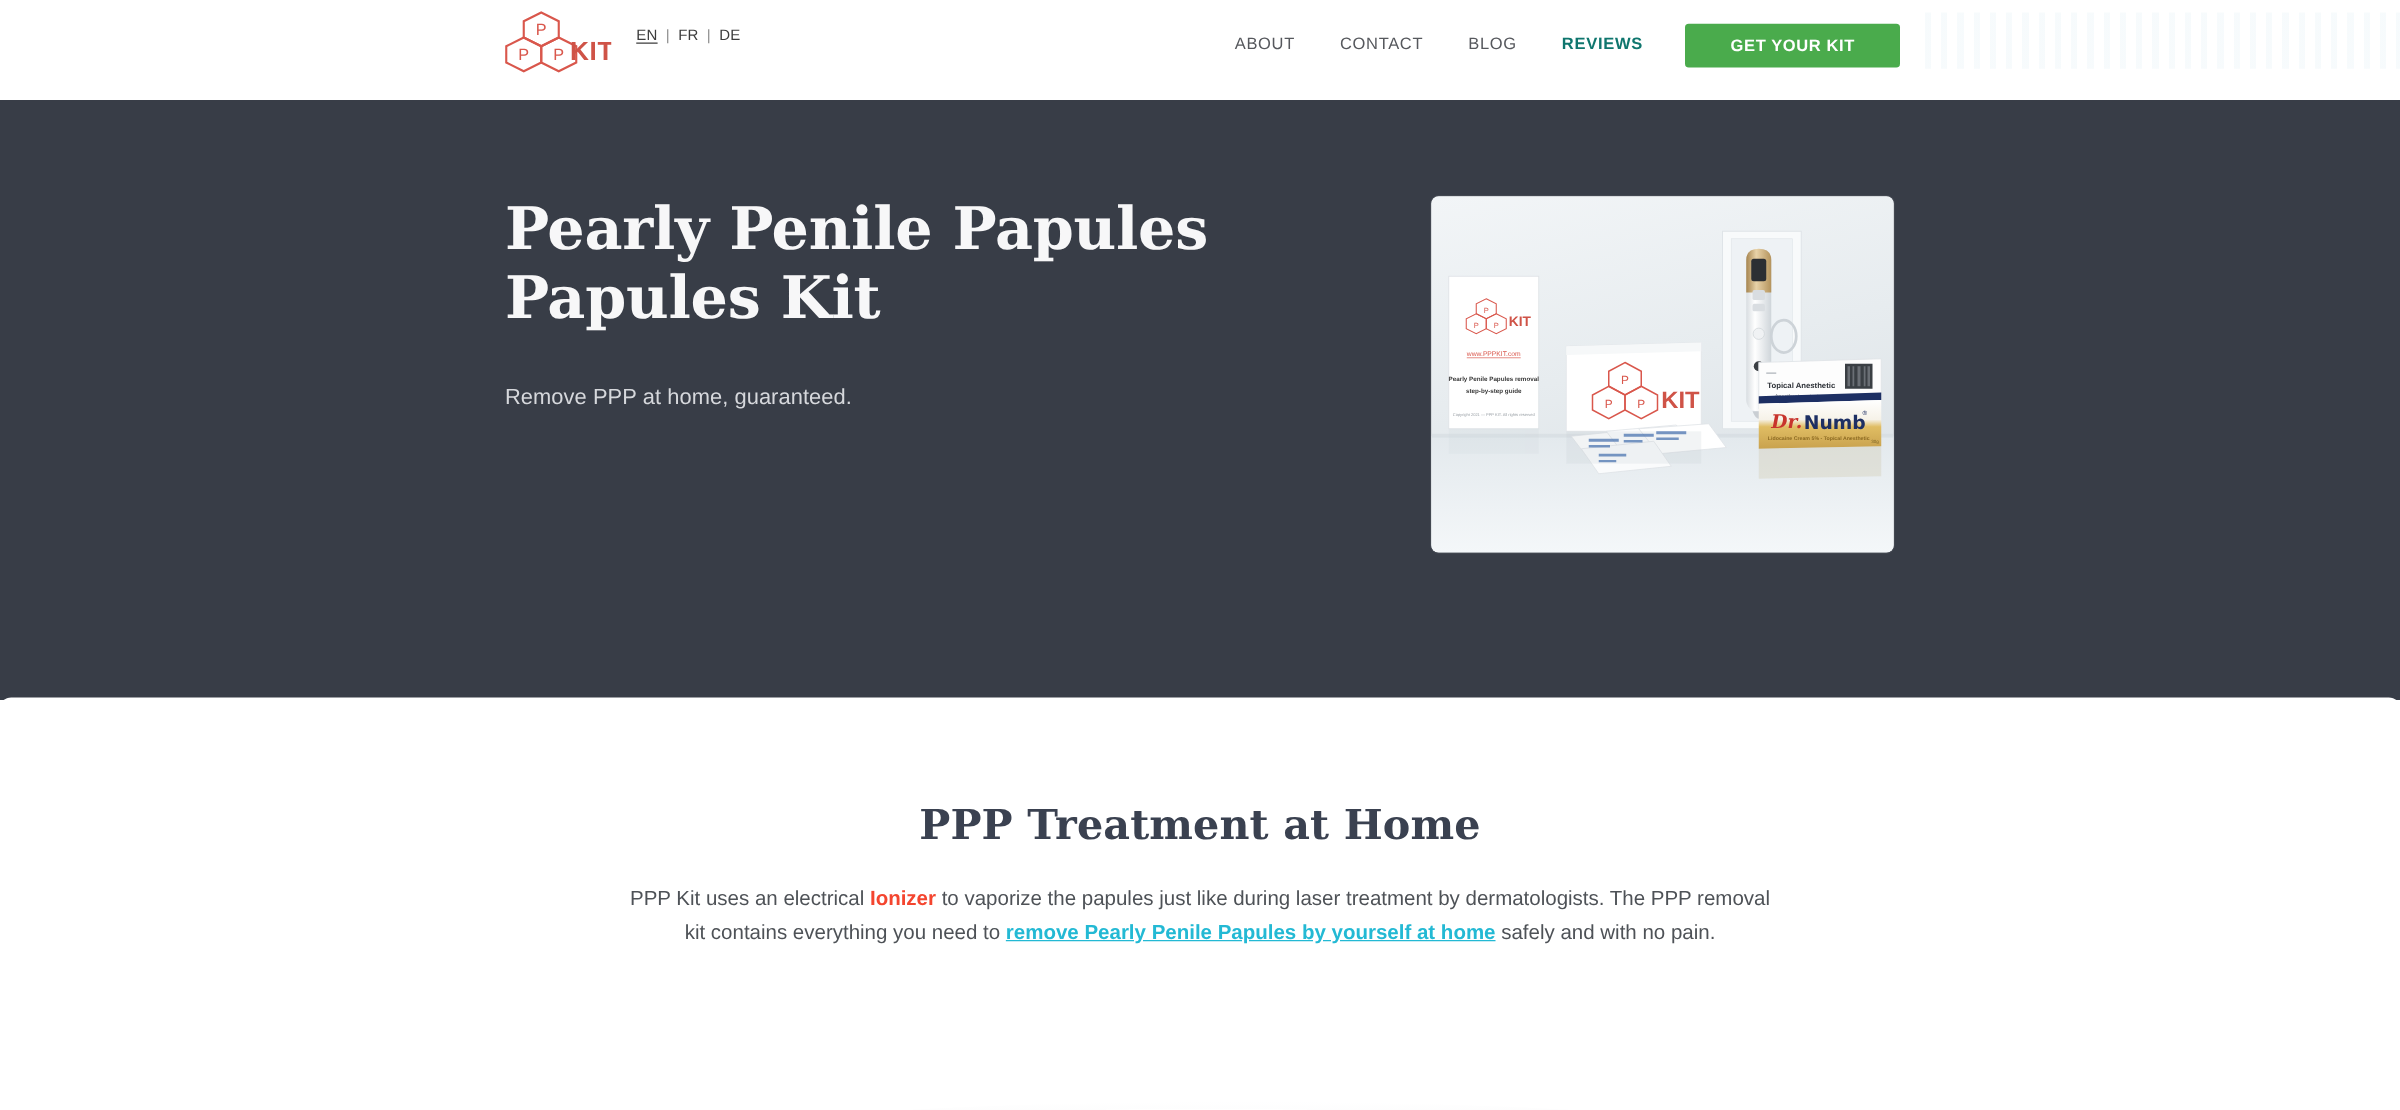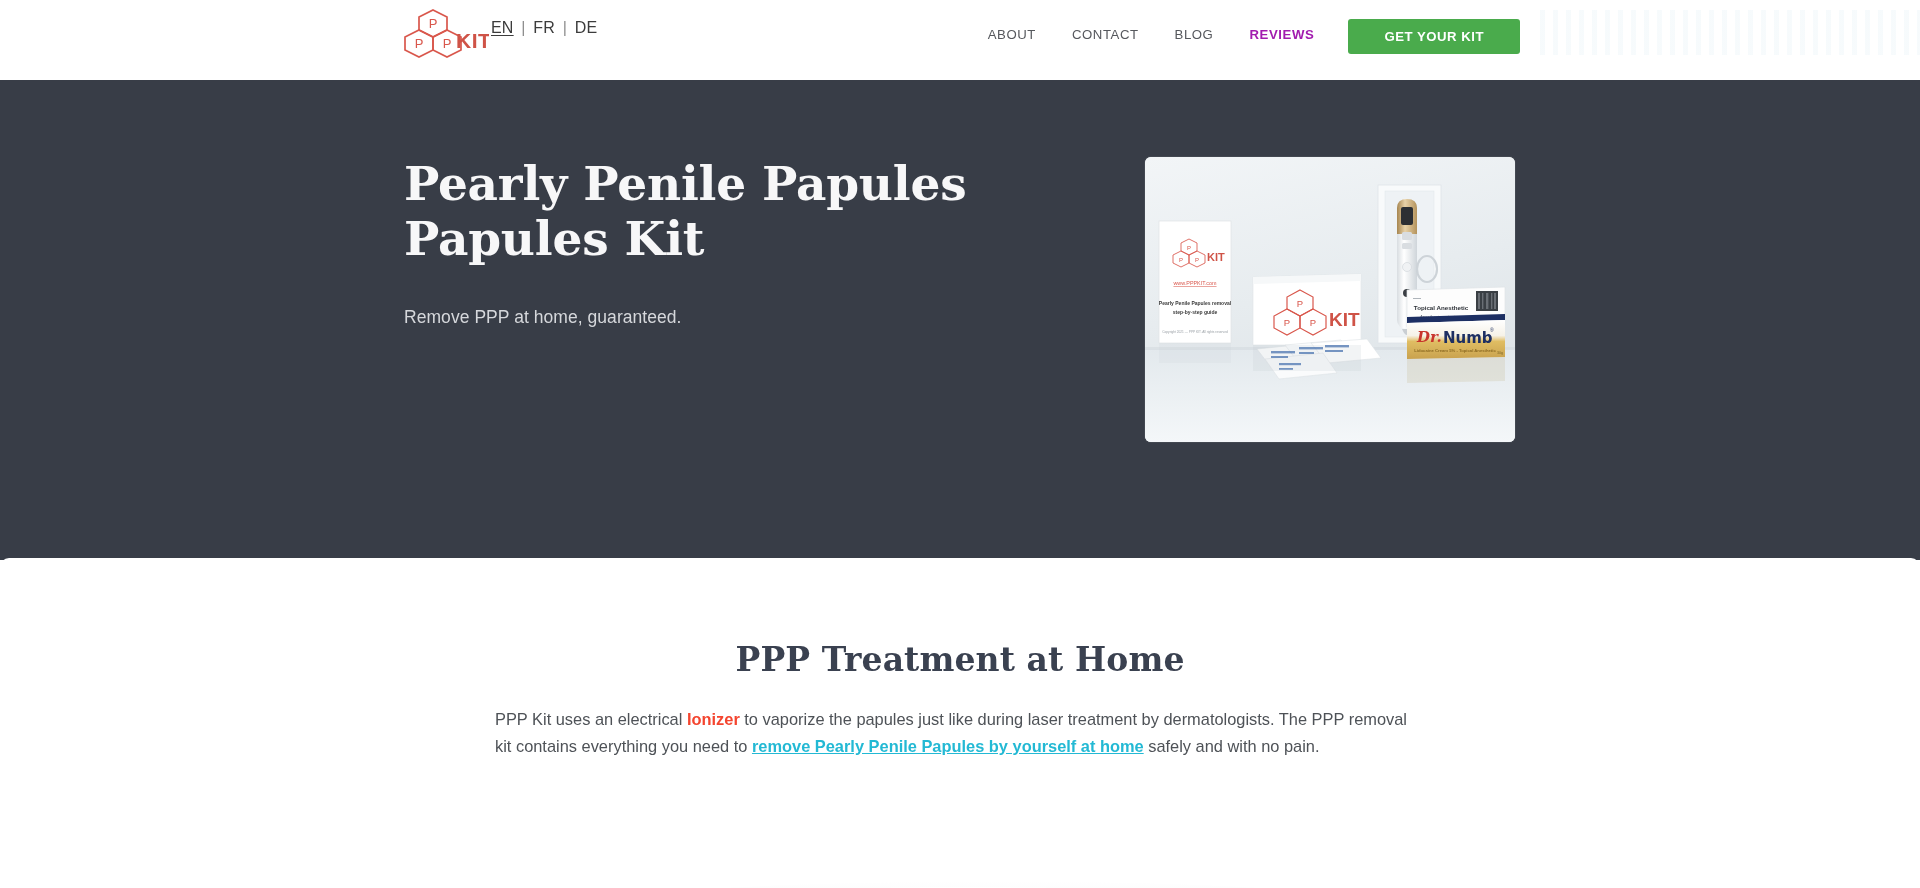--- a/index.html
+++ b/index.html
@@ -39,23 +39,23 @@
     align-items: center;
   }
 
   .logo {
     display: block;
     width: 86px;
     height: 62px;
   }
 
   .lang-switch {
-    margin-left: 2px;
+    margin-left: 20px;
     margin-top: -18px;
-    font-size: 16px;
+    font-size: 12px;
     color: #3c3c3c;
     letter-spacing: 0.2px;
     white-space: nowrap;
   }
   .lang-switch .lang {
     color: #3c3c3c;
     text-decoration: none;
   }
   .lang-switch .lang.active {
     text-decoration: underline;
@@ -77,21 +77,21 @@
     font-size: 13.2px;
     letter-spacing: 0.55px;
     color: #56585d;
     text-transform: uppercase;
     text-decoration: none;
     font-weight: 400;
     padding: 8px 18px;
     white-space: nowrap;
   }
   .nav-item.accent {
-    color: #a21caf;
+    color: #0f766e;
     font-weight: 700;
     letter-spacing: 0.6px;
   }
   .nav-cta {
     margin-left: 16px;
     background: #4aab4c;
     color: #ffffff;
     font-size: 13.2px;
     font-weight: 700;
     letter-spacing: 0.5px;
@@ -205,20 +205,21 @@
     font-family: "DejaVu Serif", "Liberation Serif", serif;
     font-weight: 700;
     font-size: 33px;
     color: #3a4150;
     letter-spacing: 0.1px;
   }
 
   .section-body {
     margin: 27px auto 0;
     width: 930px;
+    text-align: center;
     font-size: 16.4px;
     line-height: 1.62;
     color: #4e5257;
   }
   .section-body .hl-red {
     color: #f4452f;
     font-weight: 700;
   }
   .section-body .hl-teal {
     color: #23b9d4;

